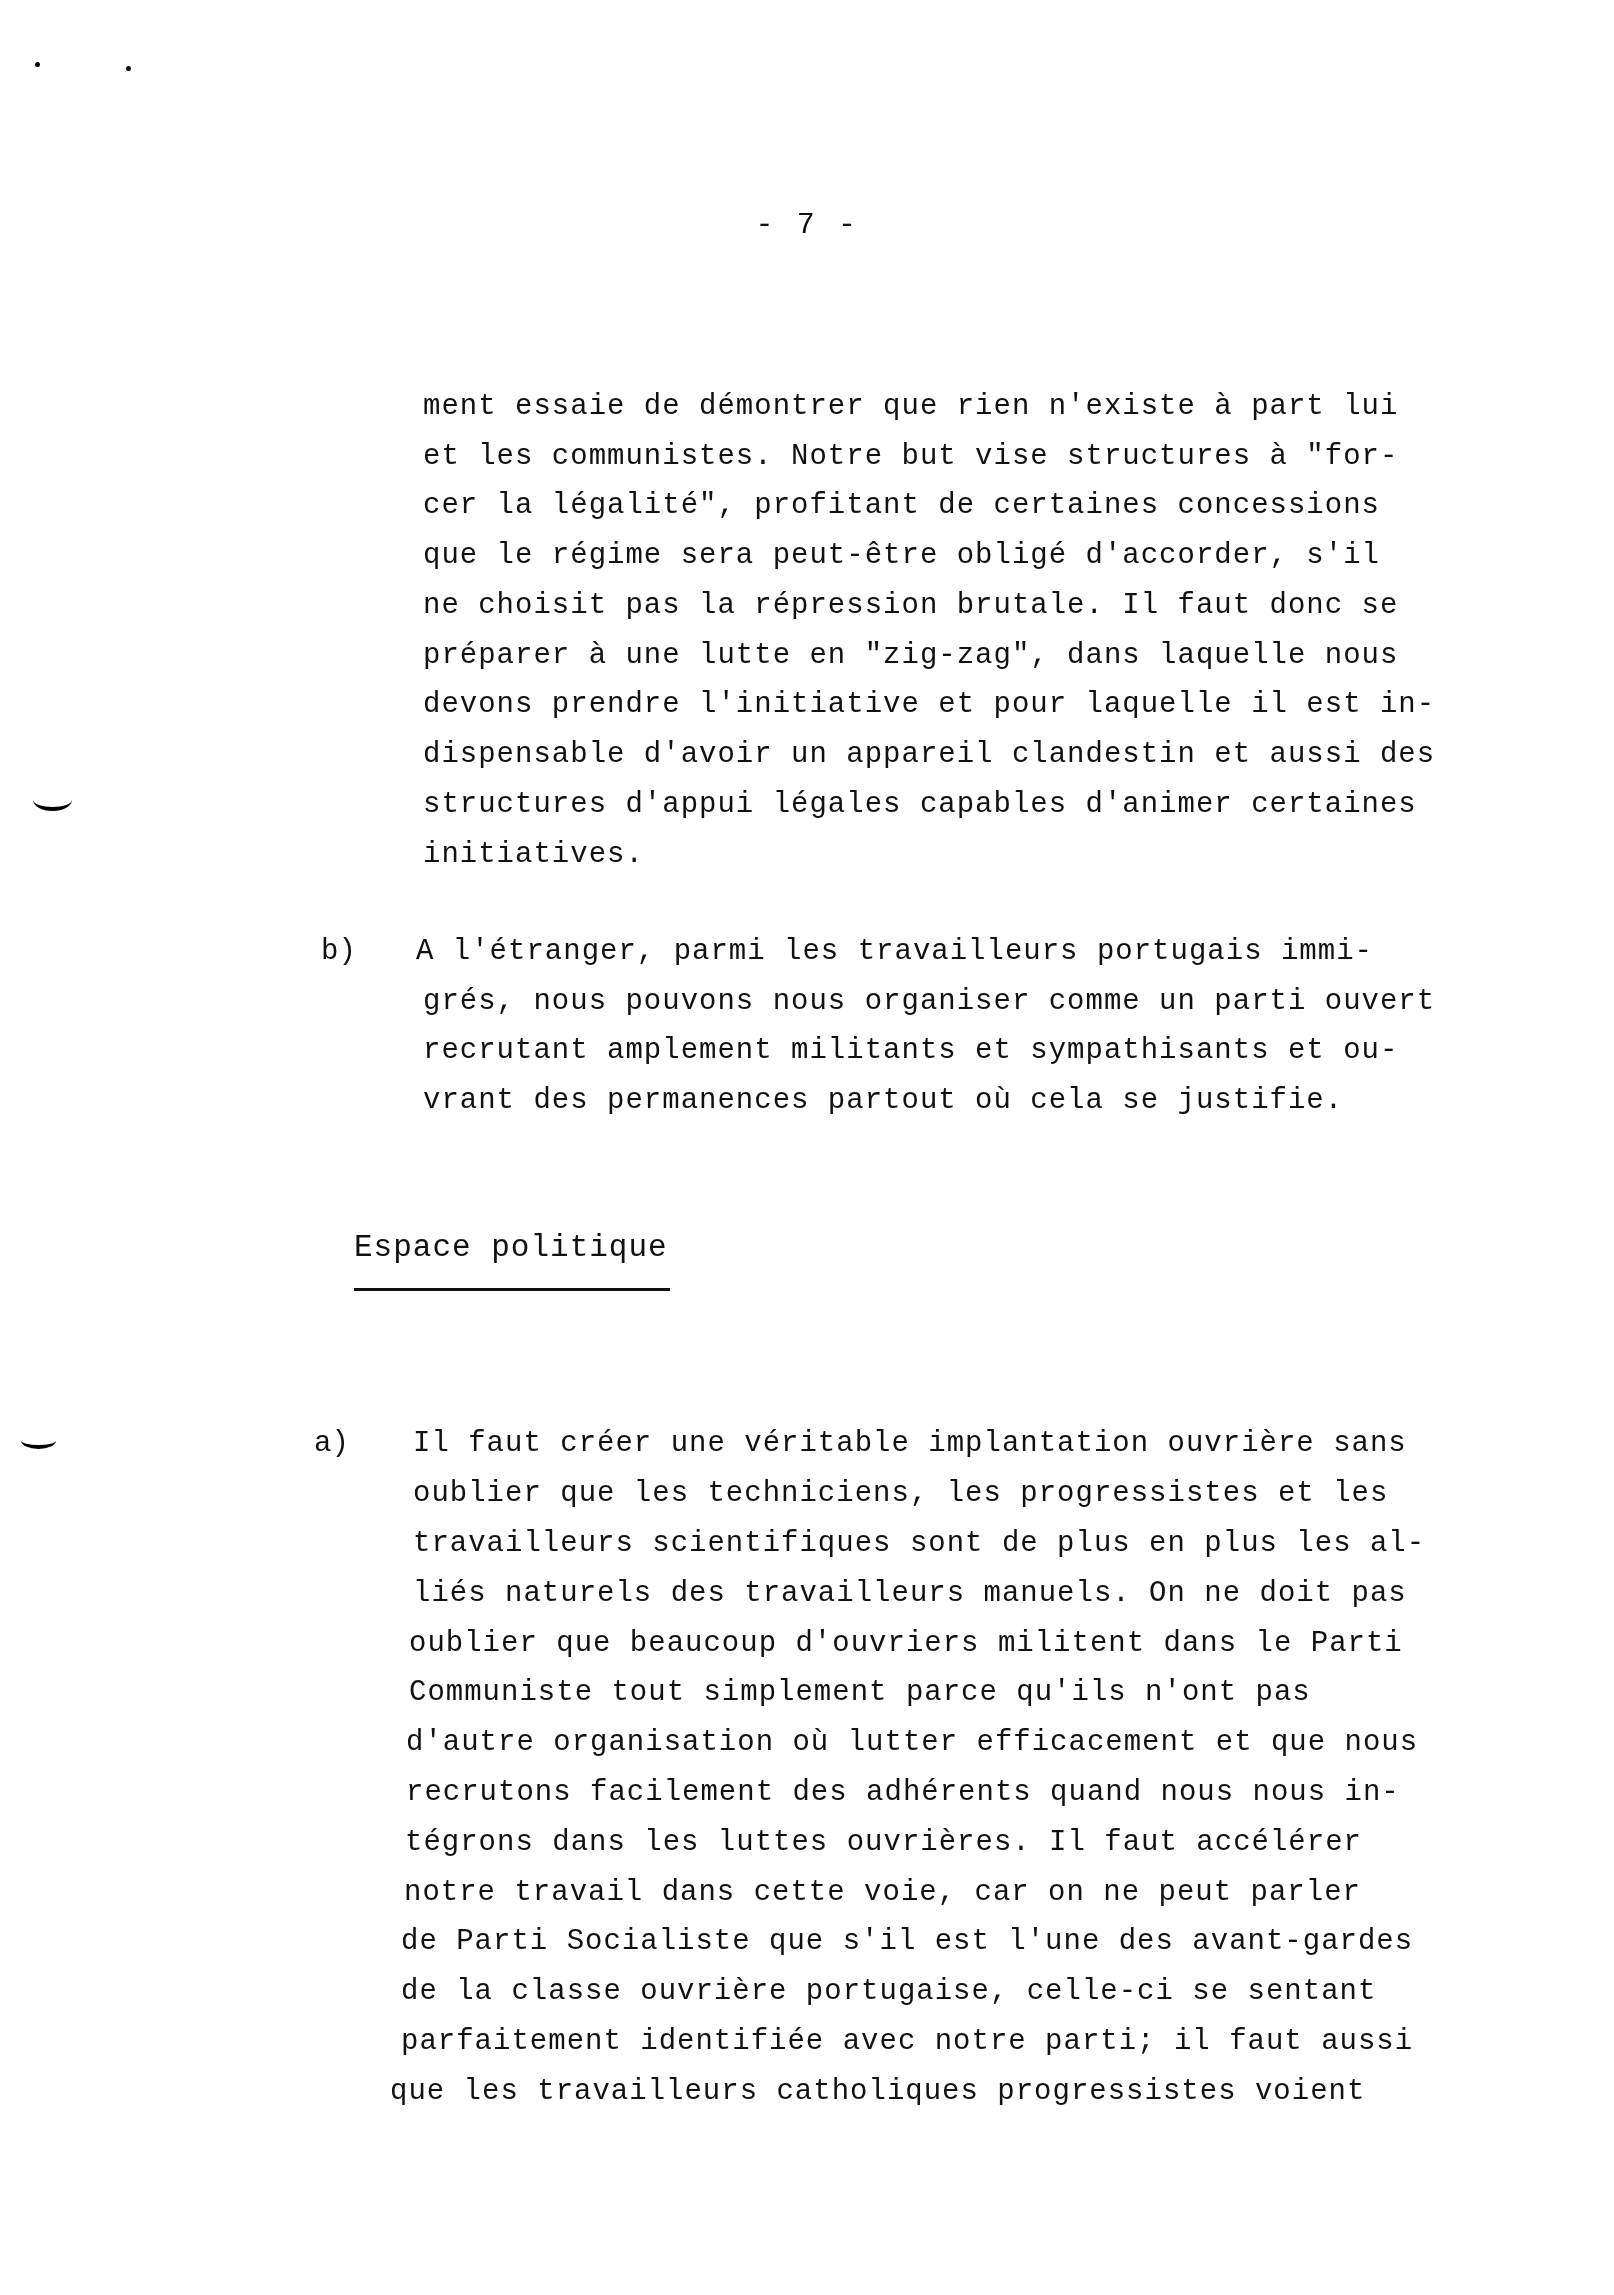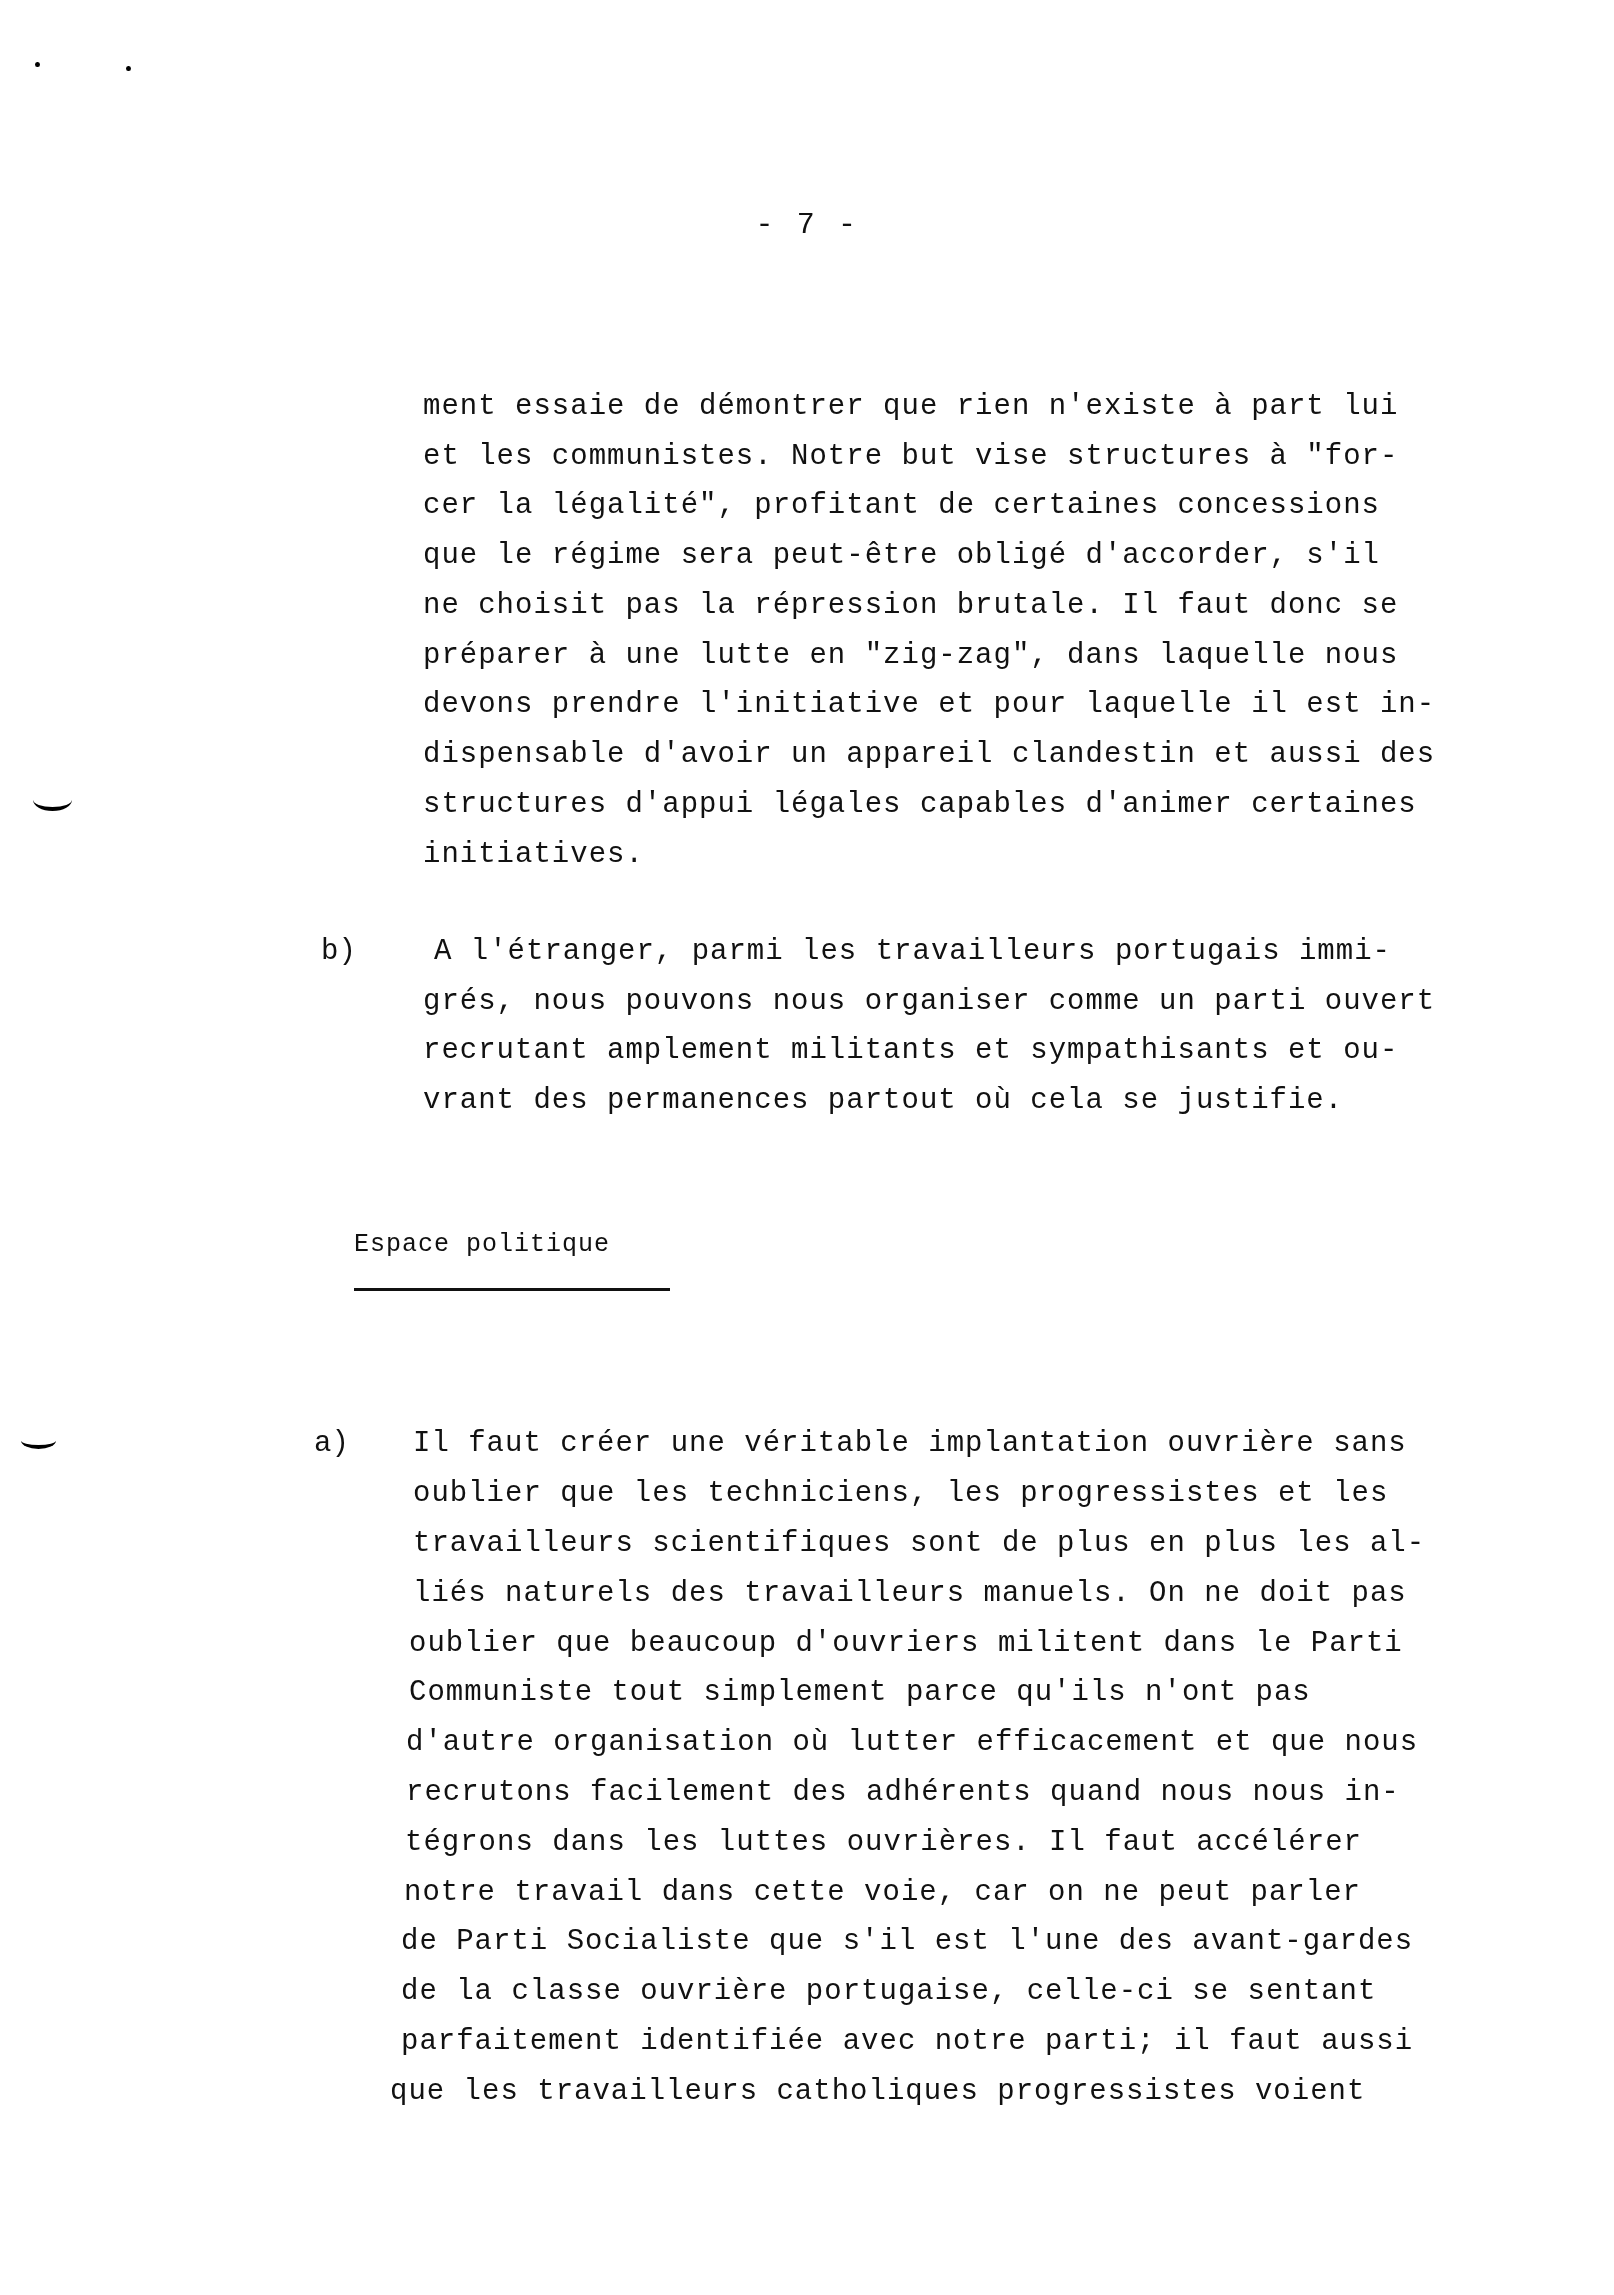--- a/index.html
+++ b/index.html
@@ -52,21 +52,21 @@
     .label {
       position: absolute;
       white-space: pre;
       font-size: 29px;
       line-height: 1;
     }
     .heading {
       position: absolute;
       left: 354px;
       top: 1232px;
-      font-size: 25px;
+      font-size: 31px;
       letter-spacing: 1px;
       white-space: pre;
       line-height: 1;
     }
     .heading-rule {
       position: absolute;
       left: 354px;
       top: 1288px;
       width: 316px;
       height: 3.3px;
@@ -93,21 +93,21 @@
     <div class="line" style="left:423px; top:591px;">ne choisit pas la répression brutale. Il faut donc se</div>
     <div class="line" style="left:423px; top:641px;">préparer à une lutte en "zig-zag", dans laquelle nous</div>
     <div class="line" style="left:423px; top:690px;">devons prendre l'initiative et pour laquelle il est in-</div>
     <div class="line" style="left:423px; top:740px;">dispensable d'avoir un appareil clandestin et aussi des</div>
     <div class="line" style="left:423px; top:790px;">structures d'appui légales capables d'animer certaines</div>
     <div class="line" style="left:423px; top:840px;">initiatives.</div>
   </div>
 
   <div>
     <div class="label" style="left:321px; top:937px;">b)</div>
-    <div class="line" style="left:434px; top:937px;">A l'étranger, parmi les travailleurs portugais immi-</div>
+    <div class="line" style="left:416px; top:937px;">A l'étranger, parmi les travailleurs portugais immi-</div>
     <div class="line" style="left:423px; top:987px;">grés, nous pouvons nous organiser comme un parti ouvert</div>
     <div class="line" style="left:423px; top:1036px;">recrutant amplement militants et sympathisants et ou-</div>
     <div class="line" style="left:423px; top:1086px;">vrant des permanences partout où cela se justifie.</div>
   </div>
 
   <div class="heading">Espace politique</div>
   <div class="heading-rule"></div>
 
 
   <div>

